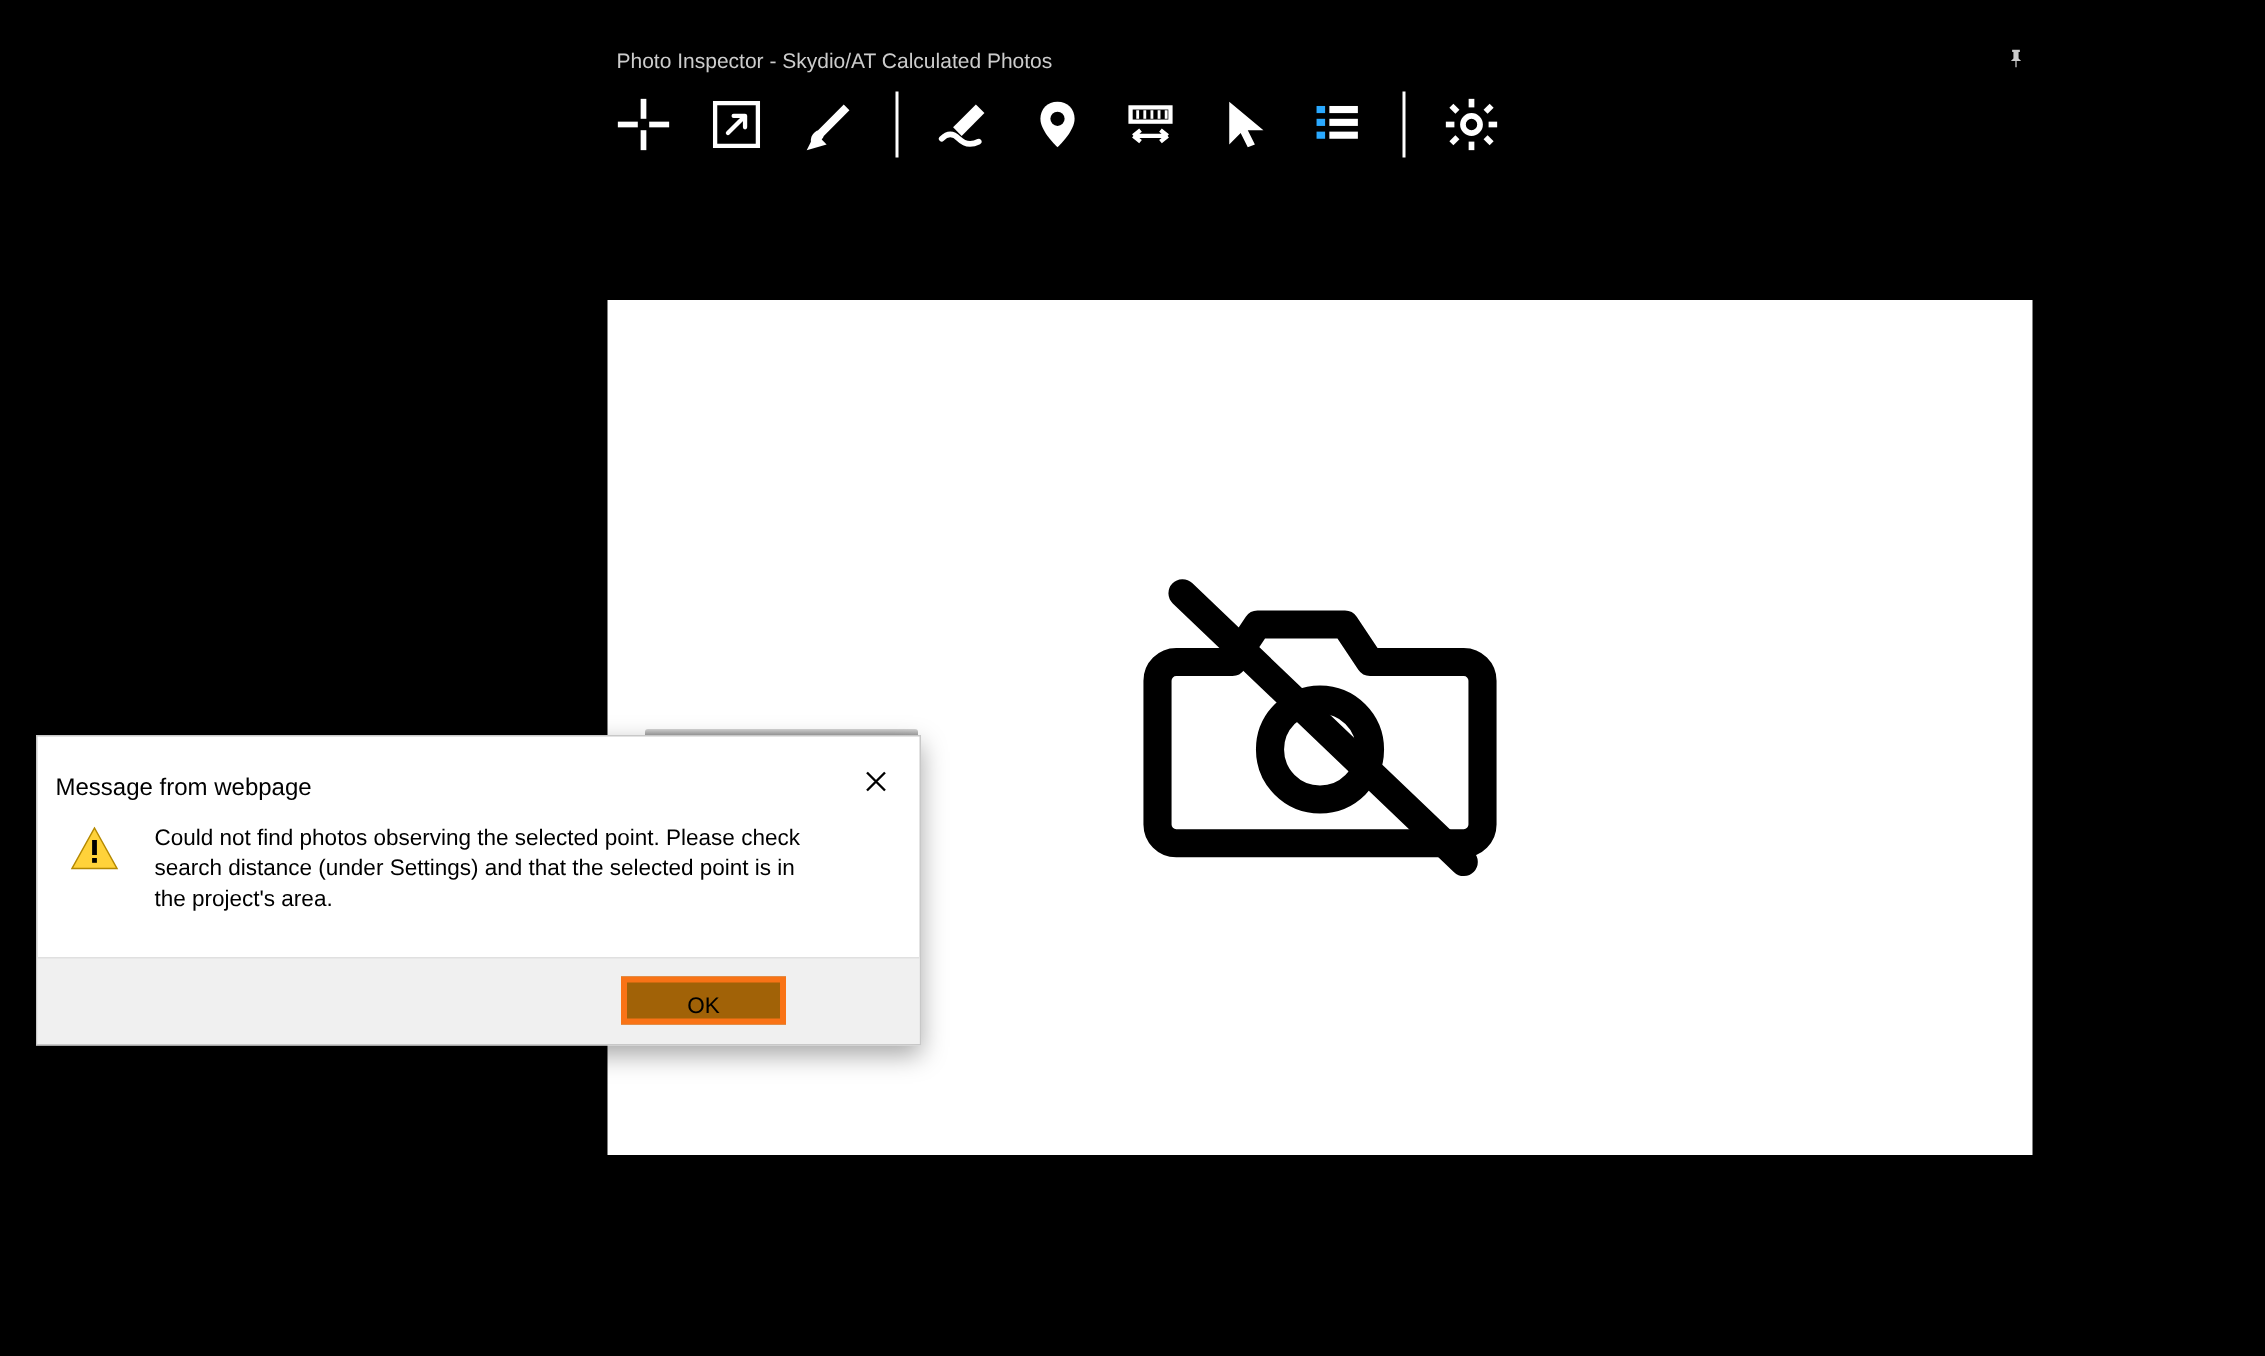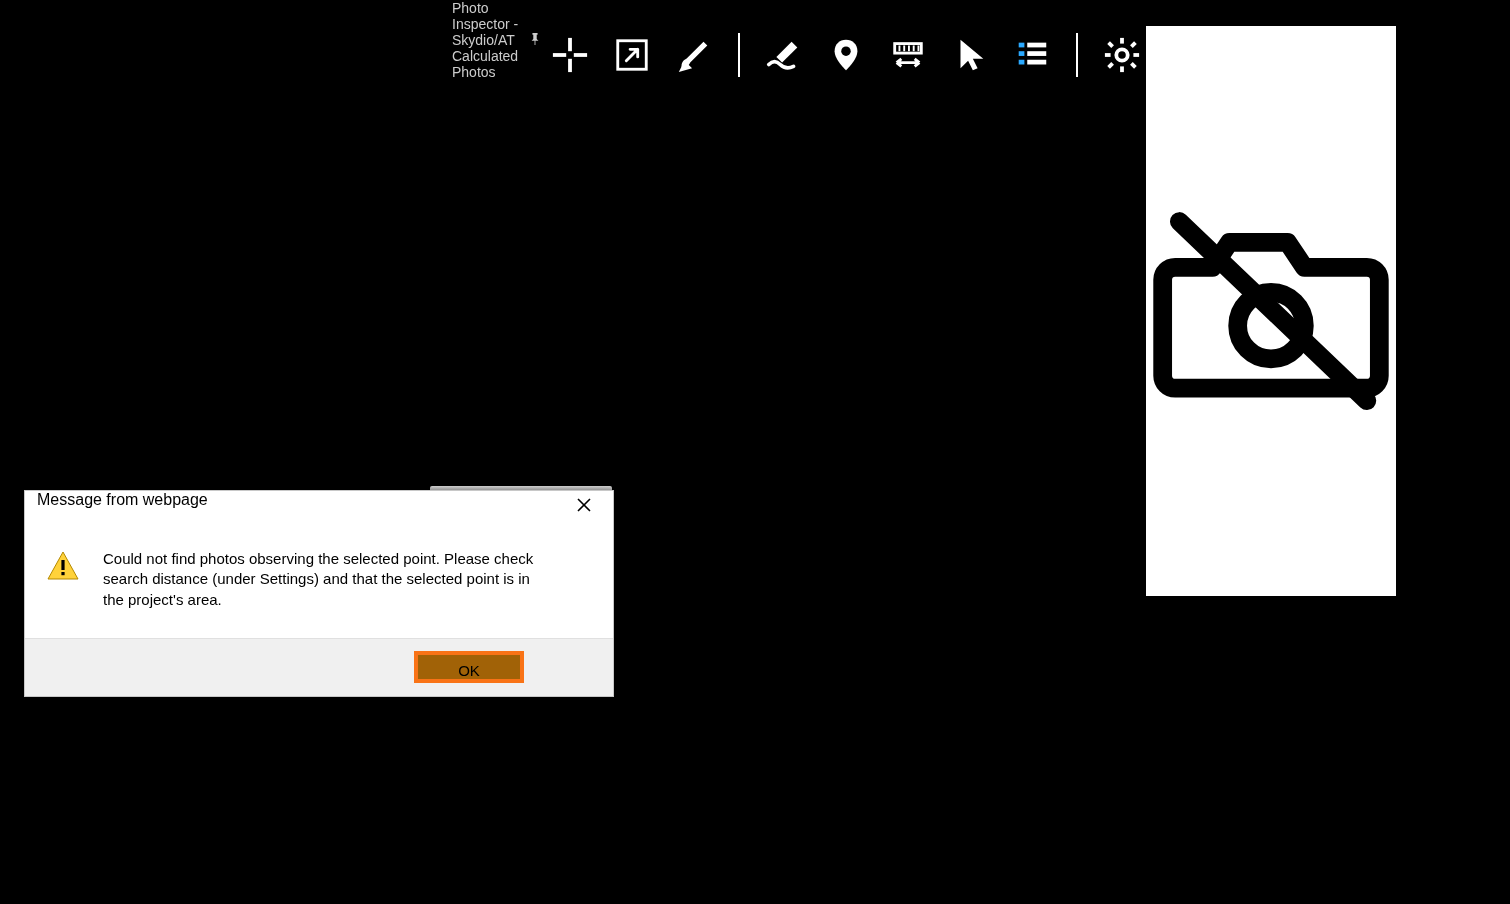--- a/index.html
+++ b/index.html
@@ -9,25 +9,25 @@
     font-family: "Segoe UI", Tahoma, Arial, sans-serif;
     width: 1510px;
     height: 904px;
     position: relative;
     overflow: hidden;
   }
 
   
   .inspector {
     position: absolute;
-    left: 446px;
+    left: 405px;
     top: 26px;
     width: 950px;
     display: flex;
-    flex-direction: row;
+    flex-direction: column;
   }
   .titlebar {
     background: #000;
     height: 28px;
     display: flex;
     align-items: center;
     padding: 0 6px;
     color: #ccc;
     font-size: 14px;
     justify-content: space-between;
@@ -116,21 +116,21 @@
     width: 590px;
     background: #fff;
     border: 1px solid #c8c8c8;
     box-shadow: 0 6px 16px rgba(0,0,0,.35);
     font-size: 15px;
     color: #000;
   }
   .msgbox .titlerow {
     height: 44px;
     display: flex;
-    align-items: flex-start;
+    align-items: flex-end;
     justify-content: space-between;
     padding: 0 12px;
     font-size: 16px;
   }
   .msgbox .closex {
     width: 34px; height: 28px;
     display: flex; align-items: center; justify-content: center;
     cursor: pointer; font-size: 17px;
   }
   .msgbox .body {

